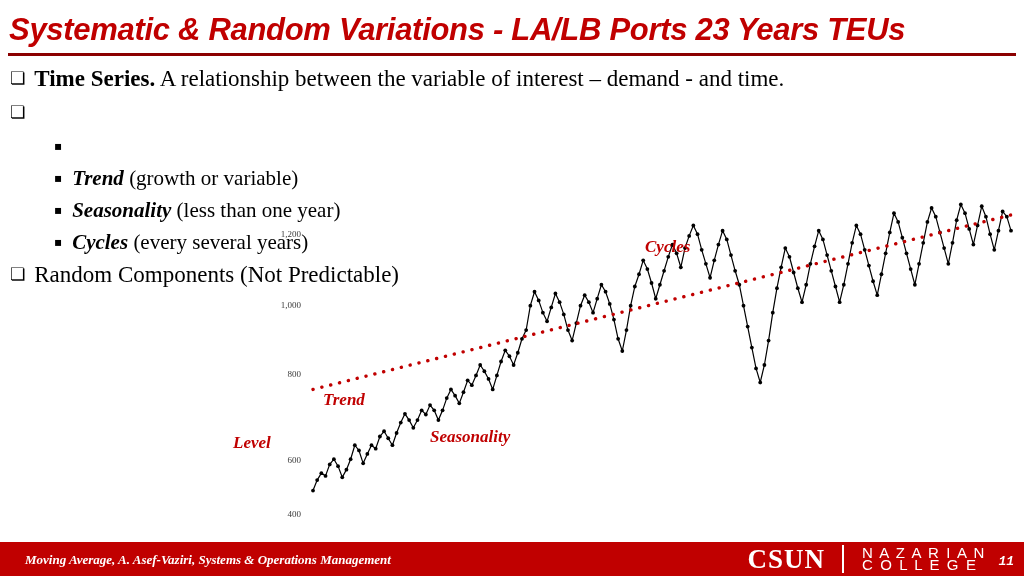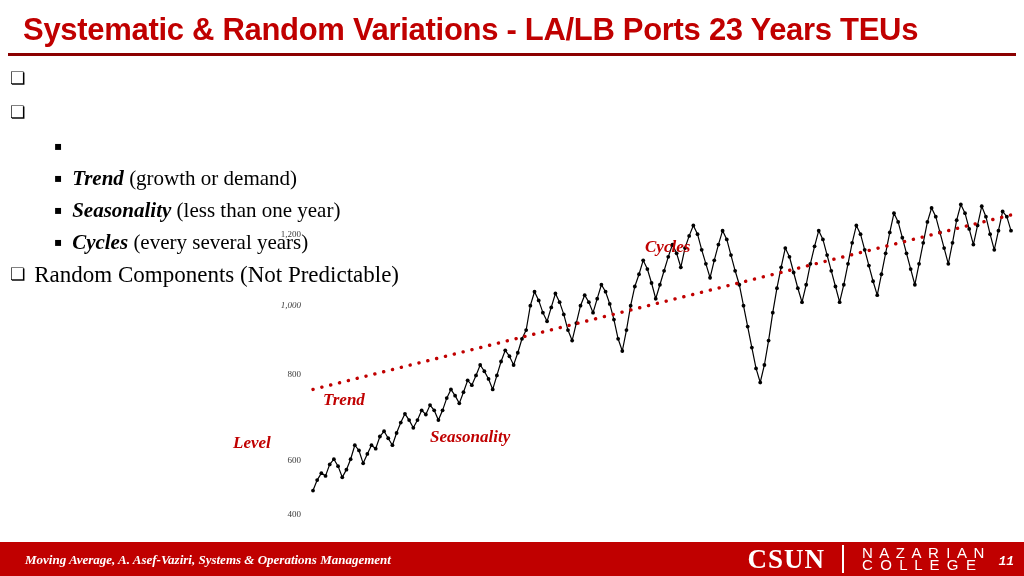--- a/index.html
+++ b/index.html
@@ -20,24 +20,25 @@
     position: absolute;
     left: 0;
     top: 10px;
     width: 916px;
     height: 40px;
     line-height: 40px;
     font-family: "Liberation Sans", sans-serif;
     font-weight: bold;
     font-size: 31px;
     color: #C00000;
-    padding-left: 23px;
+    padding-left: 9px;
     box-sizing: border-box;
     letter-spacing: -0.3px;
     white-space: nowrap;
+    font-style: italic;
   }
   .title-rule {
     position: absolute;
     left: 8px;
     top: 53px;
     width: 1008px;
     height: 3px;
     background: #8B0000;
   }
 
@@ -179,33 +180,34 @@
 </head>
 <body>
 
 <div class="slide-title">Systematic &amp; Random Variations - LA/LB Ports 23 Years TEUs</div>
 <div class="title-rule"></div>
 
 <div class="bullets">
 
   <div class="b1">
     <span class="marker-sq">❏</span>
+    <span><span class="bold">Time Series.</span><span> A relationship between the variable of interest – demand - and time.</span></span>
   </div>
 
   <div class="b1">
     <span class="marker-sq">❏</span>
   </div>
 
   <div class="b2">
     <span class="marker-blk">▪</span>
   </div>
 
   <div class="b2">
     <span class="marker-blk">▪</span>
-    <span><span class="bolditalic">Trend</span><span> (growth or demand)</span></span>
+    <span><span class="bolditalic">Trend</span><span> (growth or variable)</span></span>
   </div>
 
   <div class="b2">
     <span class="marker-blk">▪</span>
     <span><span class="bolditalic">Seasonality</span><span> (less than one year)</span></span>
   </div>
 
   <div class="b2">
     <span class="marker-blk">▪</span>
     <span><span class="bolditalic">Cycles</span><span> (every several years)</span></span>
@@ -388,21 +390,21 @@
       <circle cx="743.46" cy="35.66" r="1.9" fill="#000000"></circle>
       <circle cx="747.64" cy="16.47" r="1.9" fill="#000000"></circle>
       <circle cx="751.82" cy="21.70" r="1.9" fill="#000000"></circle>
       <circle cx="756.00" cy="35.66" r="1.9" fill="#000000"></circle>
       <line x1="58.00" y1="194.40" x2="756.00" y2="19.96" stroke="#C00000" stroke-width="3.4" stroke-linecap="round" stroke-dasharray="0.1 9"></line>
     </svg>
 
   <div class="y-tick" id="yt0" style="left: 16px; top: 314px;">400</div>
   <div class="y-tick" id="yt1" style="left: 16px; top: 244.222px; margin-top: 16px;">600</div>
   <div class="y-tick" id="yt2" style="left: 16px; top: 174.444px;">800</div>
-  <div class="y-tick" id="yt3" style="left: 16px; top: 104.667px; font-style: italic;">1,000</div>
+  <div class="y-tick" id="yt3" style="left: 16px; top: 104.667px;">1,000</div>
   <div class="y-tick" id="yt4" style="left: 16px; top: 34px;">1,200</div>
 
   <div class="ann ann-cycles">Cycles</div>
   <div class="ann ann-trend">Trend</div>
   <div class="ann ann-season">Seasonality</div>
   <div class="ann ann-level">Level</div>
 </div>
 
 <div class="footer-bar"></div>
 <div class="footer-text">Moving Average, A. Asef-Vaziri, Systems &amp; Operations Management</div>

